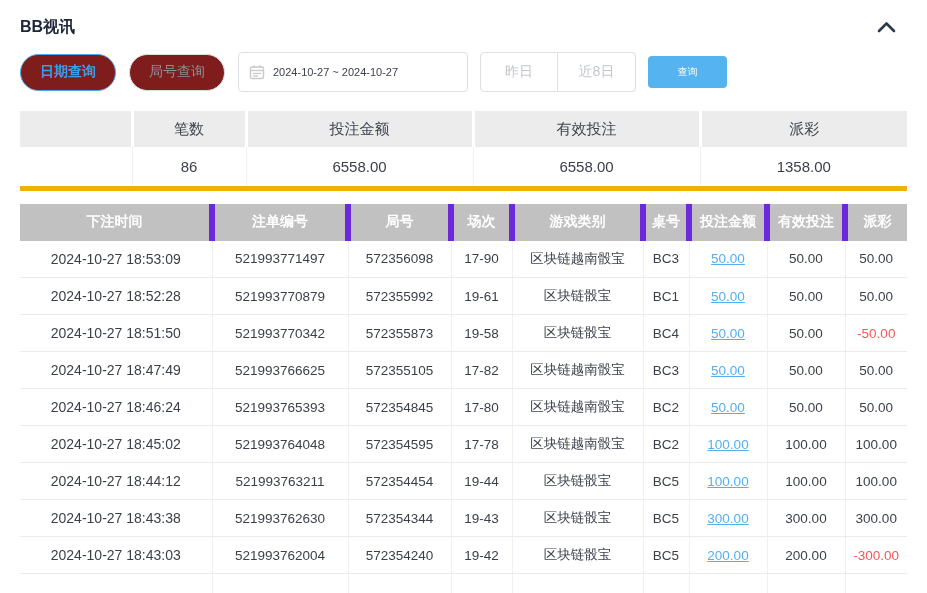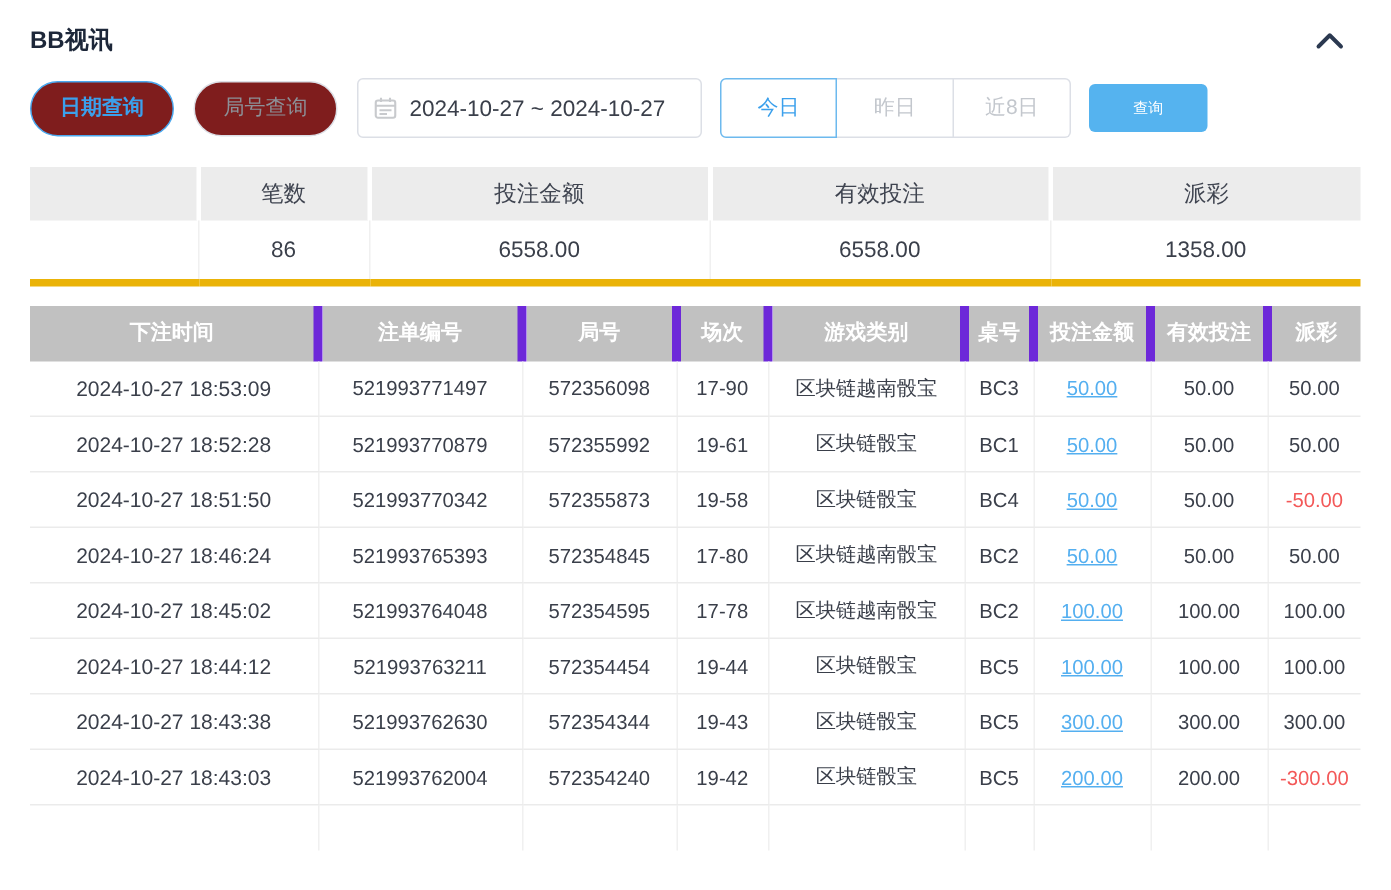--- a/index.html
+++ b/index.html
@@ -44,21 +44,21 @@
     border-color: #4aa8ee; color: #3ba0ec; font-weight: bold;
   }
   .date-range {
     height: 40px; width: 230px;
     border: 1px solid #dcdfe6; border-radius: 4px;
     display: flex; align-items: center;
     padding: 0 10px; margin-right: 12px;
     background: #fff; cursor: pointer;
   }
   .date-range .cal { margin-right: 8px; flex: 0 0 auto; display: flex; }
-  .date-range .val { font-size: 15px; color: #3a3f4a; white-space: nowrap; }
+  .date-range .val { font-size: 11px; color: #3a3f4a; white-space: nowrap; }
   .btn-group { display: flex; height: 40px; margin-right: 12px; }
   .group-btn {
     height: 40px; width: 78px; background: #fff;
     border: 1px solid #dcdfe6; border-left-width: 0;
     color: #c3c7cd; font-size: 14px; cursor: pointer;
     font-family: inherit;
   }
   .group-btn:first-child { border-left-width: 1px; border-radius: 4px 0 0 4px; }
   .group-btn:last-child { border-radius: 0 4px 4px 0; }
   .group-btn.active {
@@ -136,21 +136,20 @@
           <line x1="5" y1="1.2" x2="5" y2="4" stroke="#c8cacd" stroke-width="1.4"></line>
           <line x1="11" y1="1.2" x2="11" y2="4" stroke="#c8cacd" stroke-width="1.4"></line>
           <line x1="4" y1="9.5" x2="12" y2="9.5" stroke="#c8cacd" stroke-width="1.3"></line>
           <line x1="4" y1="12" x2="9" y2="12" stroke="#c8cacd" stroke-width="1.3"></line>
         </svg>
       </span>
       <span class="val">2024-10-27 ~ 2024-10-27</span>
     </div>
 
     <div class="btn-group">
-      <button class="group-btn active">今日</button>
       <button class="group-btn">昨日</button>
       <button class="group-btn">近8日</button>
     </div>
 
     <button class="search-btn">查询</button>
   </div>
 
   <table class="summary-table">
     <colgroup>
         <col style="width:112px">
@@ -232,20 +231,31 @@
           <td>521993770342</td>
           <td>572355873</td>
           <td>19-58</td>
           <td>区块链骰宝</td>
           <td>BC4</td>
           <td><a class="amount-link">50.00</a></td>
           <td>50.00</td>
           <td class="negative">-50.00</td>
         </tr>
         <tr>
+          <td>2024-10-27 18:47:49</td>
+          <td>521993766625</td>
+          <td>572355105</td>
+          <td>17-82</td>
+          <td>区块链越南骰宝</td>
+          <td>BC3</td>
+          <td><a class="amount-link">50.00</a></td>
+          <td>50.00</td>
+          <td>50.00</td>
+        </tr>
+        <tr>
           <td>2024-10-27 18:46:24</td>
           <td>521993765393</td>
           <td>572354845</td>
           <td>17-80</td>
           <td>区块链越南骰宝</td>
           <td>BC2</td>
           <td><a class="amount-link">50.00</a></td>
           <td>50.00</td>
           <td>50.00</td>
         </tr>

